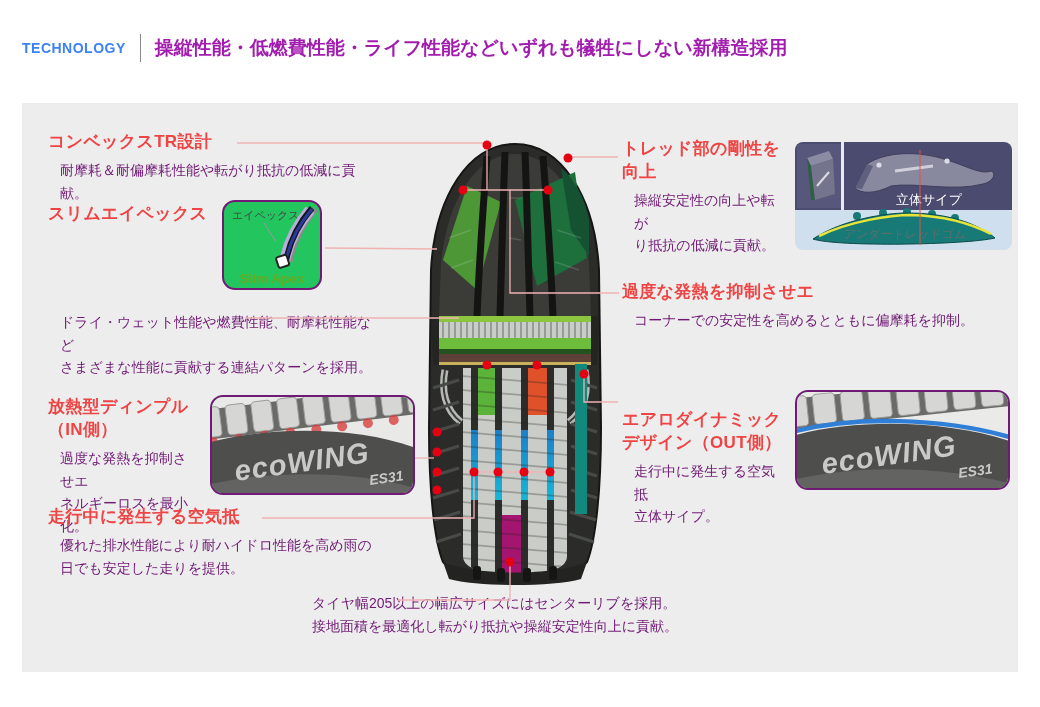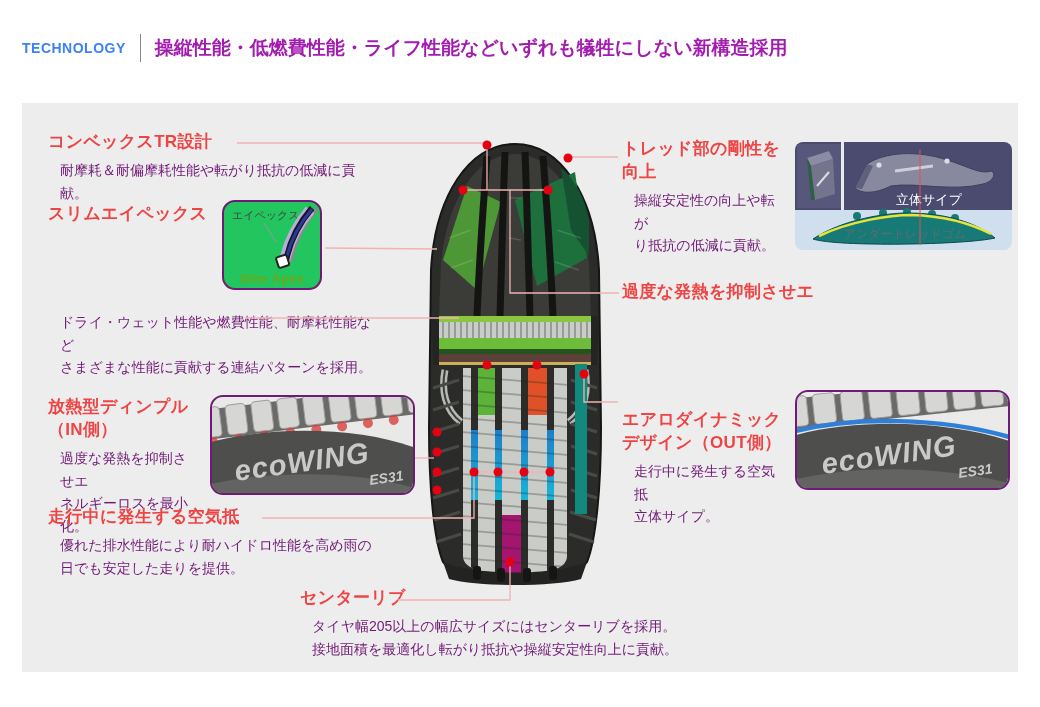--- a/index.html
+++ b/index.html
@@ -108,21 +108,20 @@
   </svg>
 </div>
 
 <div class="callout" style="left:48px;top:506px;width:350px">
   <div class="c-title">走行中に発生する空気抵</div>
   <div class="c-body">優れた排水性能により耐ハイドロ性能を高め雨の
 日でも安定した走りを提供。</div>
 </div>
 
 <div class="callout" style="left:300px;top:587px;width:430px">
-  <div class="c-title">センターリブ</div>
   <div class="c-body">タイヤ幅205以上の幅広サイズにはセンターリブを採用。
 接地面積を最適化し転がり抵抗や操縦安定性向上に貢献。</div>
 </div>
 
 <div class="callout" style="left:622px;top:138px;width:175px">
   <div class="c-title">トレッド部の剛性を
 向上</div>
   <div class="c-body">操縦安定性の向上や転が
 り抵抗の低減に貢献。</div>
 </div>
@@ -153,20 +152,21 @@
       <circle cx="160" cy="76" r="4" fill="#177a77"></circle>
       <path d="M18,97 C48,77 92,71 112,71 C152,71 182,81 200,96 C170,103 42,105 18,97 Z" fill="#177a77" stroke="#0d4b4a" stroke-width="1"></path>
       <path d="M24,94 C55,79 96,73 116,73 C152,74 177,82 196,92" stroke="#e4e43a" stroke-width="2.5" fill="none"></path>
     </g>
     <text x="110" y="96" font-size="12" fill="#5b6e6e" text-anchor="middle">アンダートレッドゴム</text>
   </svg>
 </div>
 
 <div class="callout" style="left:622px;top:281px;width:400px">
   <div class="c-title">過度な発熱を抑制させエ</div>
+  <div class="c-body">コーナーでの安定性を高めるとともに偏摩耗を抑制。</div>
 </div>
 
 <div class="callout" style="left:622px;top:409px;width:170px">
   <div class="c-title">エアロダイナミック
 デザイン（OUT側）</div>
   <div class="c-body">走行中に発生する空気抵
 立体サイプ。</div>
 </div>
 
 <div class="imgbox" style="left:795px;top:390px;width:215px;height:100px">

